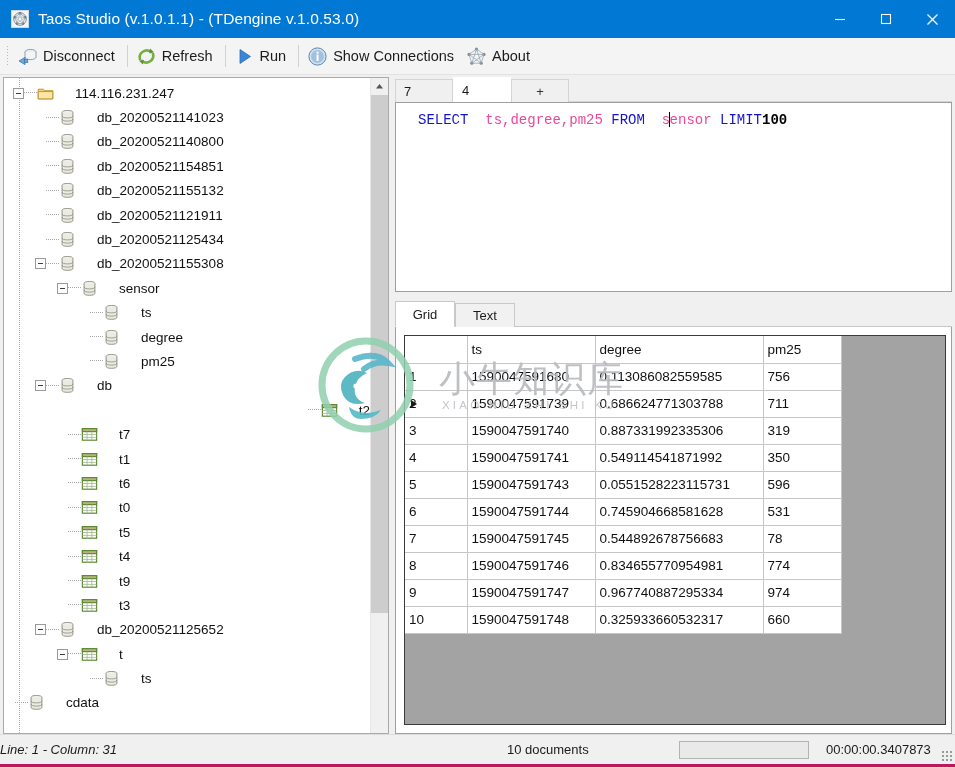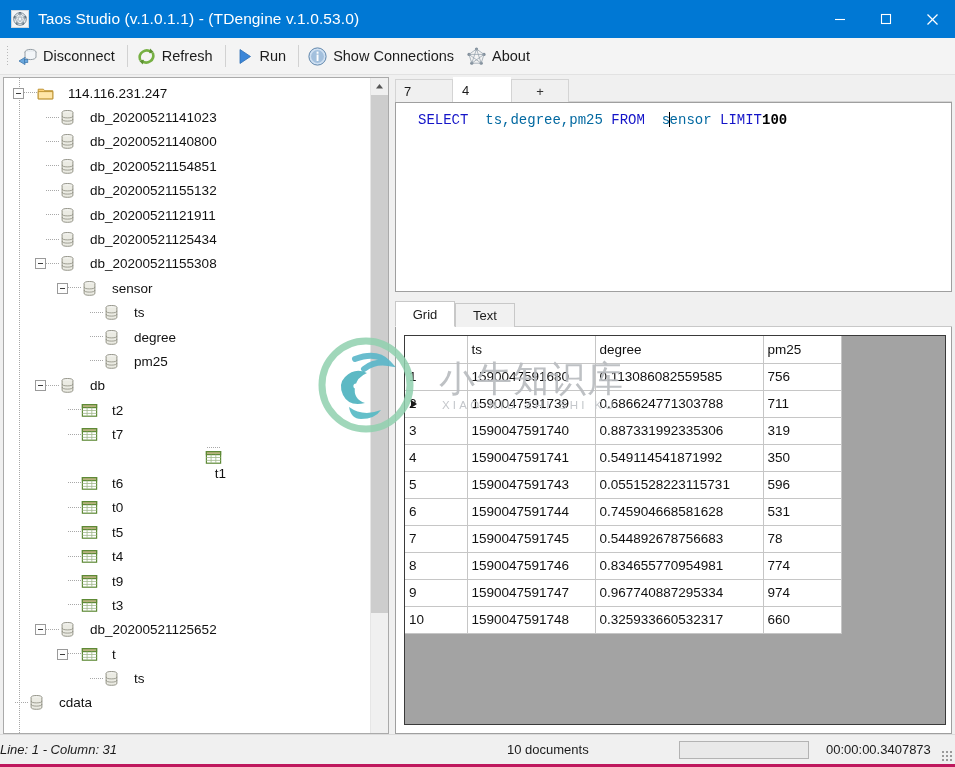--- a/index.html
+++ b/index.html
@@ -125,21 +125,21 @@
   }
   .tree-node {
     height: 24.4px;
     display: flex;
     align-items: center;
     position: relative;
     white-space: nowrap;
     font-size: 13.5px;
     color: #111111;
   }
-  .tree-label { margin-left: 14px; }
+  .tree-label { margin-left: 21px; }
   .expander {
     width: 11px; height: 11px;
     border: 1px solid #9a9a9a;
     background: #fdfdfd;
     box-sizing: border-box;
     position: relative;
     flex: 0 0 auto;
   }
   .expander::before {
     content: "";
@@ -237,21 +237,21 @@
   }
   .sql-line {
     font-family: "Liberation Mono", monospace;
     font-size: 14px;
     white-space: pre;
     padding-left: 18px;
     line-height: 18px;
     position: relative;
   }
   .kw { color: #1414c8; }
-  .idn { color: #0369a1; }
+  .idn { color: #ec4899; }
   .num { color: #000000; font-weight: bold; }
   .caret {
     display: inline-block;
     width: 0;
     border-left: 1.5px solid #000;
     height: 15px;
     vertical-align: -3px;
     margin: 0 -0.75px;
   }
 
@@ -680,21 +680,21 @@
             <span>
               <svg class="ico" viewBox="0 0 17 17">
                 <ellipse cx="8.5" cy="3.6" rx="5.4" ry="2.1" fill="#f3f3ef" stroke="#8a8a7e" stroke-width=".9"></ellipse>
                 <path d="M3.1 3.6 v9.6 a5.4 2.1 0 0 0 10.8 0 V3.6" fill="#ebebe3" stroke="#8a8a7e" stroke-width=".9"></path>
                 <path d="M3.1 6.8 a5.4 2.1 0 0 0 10.8 0" fill="none" stroke="#8a8a7e" stroke-width=".8"></path>
                 <path d="M3.1 10 a5.4 2.1 0 0 0 10.8 0" fill="none" stroke="#8a8a7e" stroke-width=".8"></path>
               </svg>
             </span>
             <span class="tree-label">db</span>
           </div>
-          <div class="tree-node" style="padding-left: 53px;">
+          <div class="tree-node" style="padding-left: 53px; justify-content: flex-end;">
             <span class="exp-space"></span>
             <span class="dotline"></span>
             <span>
               <svg class="ico" viewBox="0 0 17 17">
                 <rect x="1.4" y="2.6" width="14.2" height="11.6" fill="#ffffff" stroke="#5e8a36" stroke-width="1.2"></rect>
                 <rect x="1.4" y="2.6" width="14.2" height="3" fill="#b7b27e" stroke="#5e8a36" stroke-width="1.2"></rect>
                 <line x1="6.1" y1="5.6" x2="6.1" y2="14.2" stroke="#9fb88a" stroke-width=".8"></line>
                 <line x1="10.8" y1="5.6" x2="10.8" y2="14.2" stroke="#9fb88a" stroke-width=".8"></line>
                 <line x1="1.4" y1="8.5" x2="15.6" y2="8.5" stroke="#9fb88a" stroke-width=".8"></line>
                 <line x1="1.4" y1="11.4" x2="15.6" y2="11.4" stroke="#9fb88a" stroke-width=".8"></line>
@@ -710,21 +710,21 @@
                 <rect x="1.4" y="2.6" width="14.2" height="11.6" fill="#ffffff" stroke="#5e8a36" stroke-width="1.2"></rect>
                 <rect x="1.4" y="2.6" width="14.2" height="3" fill="#b7b27e" stroke="#5e8a36" stroke-width="1.2"></rect>
                 <line x1="6.1" y1="5.6" x2="6.1" y2="14.2" stroke="#9fb88a" stroke-width=".8"></line>
                 <line x1="10.8" y1="5.6" x2="10.8" y2="14.2" stroke="#9fb88a" stroke-width=".8"></line>
                 <line x1="1.4" y1="8.5" x2="15.6" y2="8.5" stroke="#9fb88a" stroke-width=".8"></line>
                 <line x1="1.4" y1="11.4" x2="15.6" y2="11.4" stroke="#9fb88a" stroke-width=".8"></line>
               </svg>
             </span>
             <span class="tree-label">t7</span>
           </div>
-          <div class="tree-node" style="padding-left: 53px; flex-direction: column;">
+          <div class="tree-node" style="padding-left: 53px;">
             <span class="exp-space"></span>
             <span class="dotline"></span>
             <span>
               <svg class="ico" viewBox="0 0 17 17">
                 <rect x="1.4" y="2.6" width="14.2" height="11.6" fill="#ffffff" stroke="#5e8a36" stroke-width="1.2"></rect>
                 <rect x="1.4" y="2.6" width="14.2" height="3" fill="#b7b27e" stroke="#5e8a36" stroke-width="1.2"></rect>
                 <line x1="6.1" y1="5.6" x2="6.1" y2="14.2" stroke="#9fb88a" stroke-width=".8"></line>
                 <line x1="10.8" y1="5.6" x2="10.8" y2="14.2" stroke="#9fb88a" stroke-width=".8"></line>
                 <line x1="1.4" y1="8.5" x2="15.6" y2="8.5" stroke="#9fb88a" stroke-width=".8"></line>
                 <line x1="1.4" y1="11.4" x2="15.6" y2="11.4" stroke="#9fb88a" stroke-width=".8"></line>

